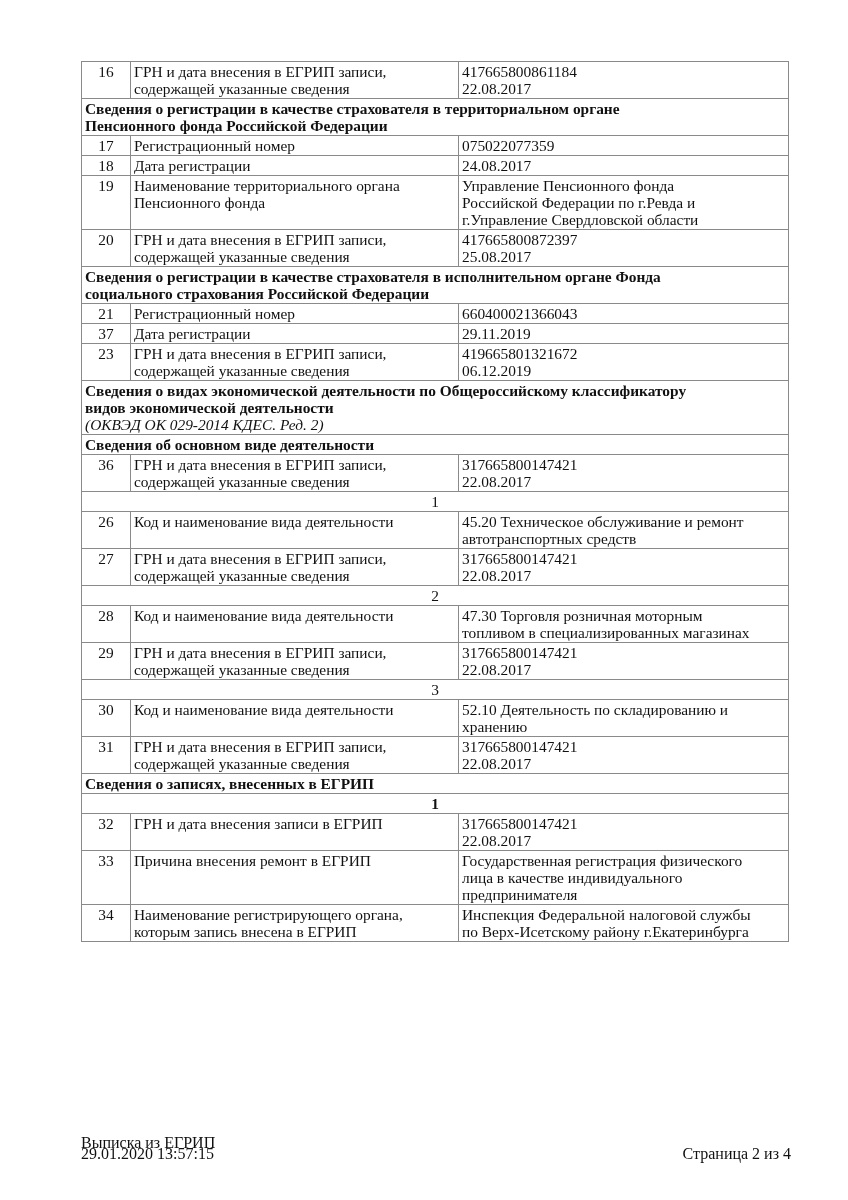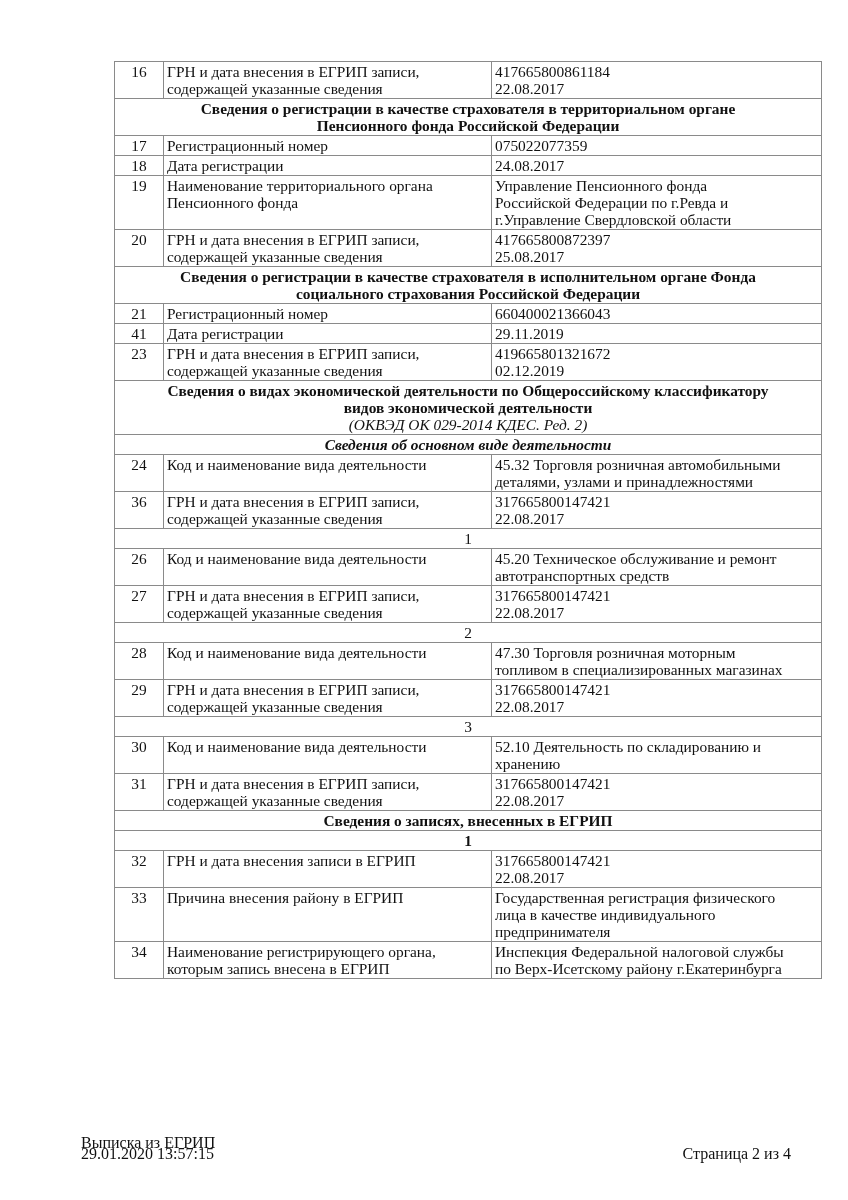--- a/index.html
+++ b/index.html
@@ -1,29 +1,29 @@
 <!DOCTYPE html>
 <html><head>
 <meta charset="utf-8">
 <style>
   html, body { margin: 0; padding: 0; background: #ffffff; }
   body { width: 848px; height: 1200px; position: relative; overflow: hidden;
          font-family: "Liberation Serif", serif; color: #111; }
   .page { position: absolute; left: 0; top: 0; width: 848px; height: 1200px; }
   table.egr { position: absolute; left: 81px; top: 61px; width: 707px;
               border-collapse: collapse; table-layout: fixed;
-              font-size: 15.4px; line-height: 17px; margin-left: 33px; }
+              font-size: 15.4px; line-height: 17px; }
   table.egr td { border: 1px solid #8a8a8a; padding: 1px 3px 1px 3px; vertical-align: top; }
   col.c-num { width: 49px; }
   col.c-label { width: 328px; }
   col.c-value { width: 330px; }
   td.num { text-align: center; padding-left: 0; padding-right: 0; }
-  td.section { text-align: center; font-weight: bold; padding: 1px 8px; }
+  td.section { text-align: left; font-weight: bold; padding: 1px 8px; }
   td.section .sub { font-weight: normal; font-style: italic; display: block; }
-  td.subsection { text-align: center; font-weight: bold; font-style: italic; }
+  td.subsection { text-align: left; font-weight: bold; }
   td.index { text-align: center; }
   td.index.bold { font-weight: bold; }
   .line { display: block; }
   .footer { position: absolute; top: 1137px; font-size: 16px; line-height: 11px; }
   .footer.left { left: 81px; }
   .footer.center { left: 368px; top: 1216px; }
   .footer.right { right: 57px; top: 1148px; }
 </style>
 </head>
 <body>
@@ -103,60 +103,50 @@
         <tr>
           <td class="num">21</td>
           <td>
             <span class="line">Регистрационный номер</span>
           </td>
           <td>
             <span class="line">660400021366043</span>
           </td>
         </tr>
         <tr>
-          <td class="num">41</td>
+          <td class="num">37</td>
           <td>
             <span class="line">Дата регистрации</span>
           </td>
           <td>
             <span class="line">29.11.2019</span>
           </td>
         </tr>
         <tr>
           <td class="num">23</td>
           <td>
             <span class="line">ГРН и дата внесения в ЕГРИП записи,</span>
             <span class="line">содержащей указанные сведения</span>
           </td>
           <td>
             <span class="line">419665801321672</span>
-            <span class="line">02.12.2019</span>
+            <span class="line">06.12.2019</span>
           </td>
         </tr>
         <tr>
           <td colspan="3" class="section">
             <span class="line">Сведения о видах экономической деятельности по Общероссийскому классификатору</span>
             <span class="line">видов экономической деятельности</span>
             <span class="sub">(ОКВЭД ОК 029-2014 КДЕС. Ред. 2)</span>
           </td>
         </tr>
         <tr>
           <td colspan="3" class="subsection">Сведения об основном виде деятельности</td>
         </tr>
         <tr>
-          <td class="num">24</td>
-          <td>
-            <span class="line">Код и наименование вида деятельности</span>
-          </td>
-          <td>
-            <span class="line">45.32 Торговля розничная автомобильными</span>
-            <span class="line">деталями, узлами и принадлежностями</span>
-          </td>
-        </tr>
-        <tr>
           <td class="num">36</td>
           <td>
             <span class="line">ГРН и дата внесения в ЕГРИП записи,</span>
             <span class="line">содержащей указанные сведения</span>
           </td>
           <td>
             <span class="line">317665800147421</span>
             <span class="line">22.08.2017</span>
           </td>
         </tr>
@@ -246,21 +236,21 @@
             <span class="line">ГРН и дата внесения записи в ЕГРИП</span>
           </td>
           <td>
             <span class="line">317665800147421</span>
             <span class="line">22.08.2017</span>
           </td>
         </tr>
         <tr>
           <td class="num">33</td>
           <td>
-            <span class="line">Причина внесения району в ЕГРИП</span>
+            <span class="line">Причина внесения ремонт в ЕГРИП</span>
           </td>
           <td>
             <span class="line">Государственная регистрация физического</span>
             <span class="line">лица в качестве индивидуального</span>
             <span class="line">предпринимателя</span>
           </td>
         </tr>
         <tr>
           <td class="num">34</td>
           <td>

